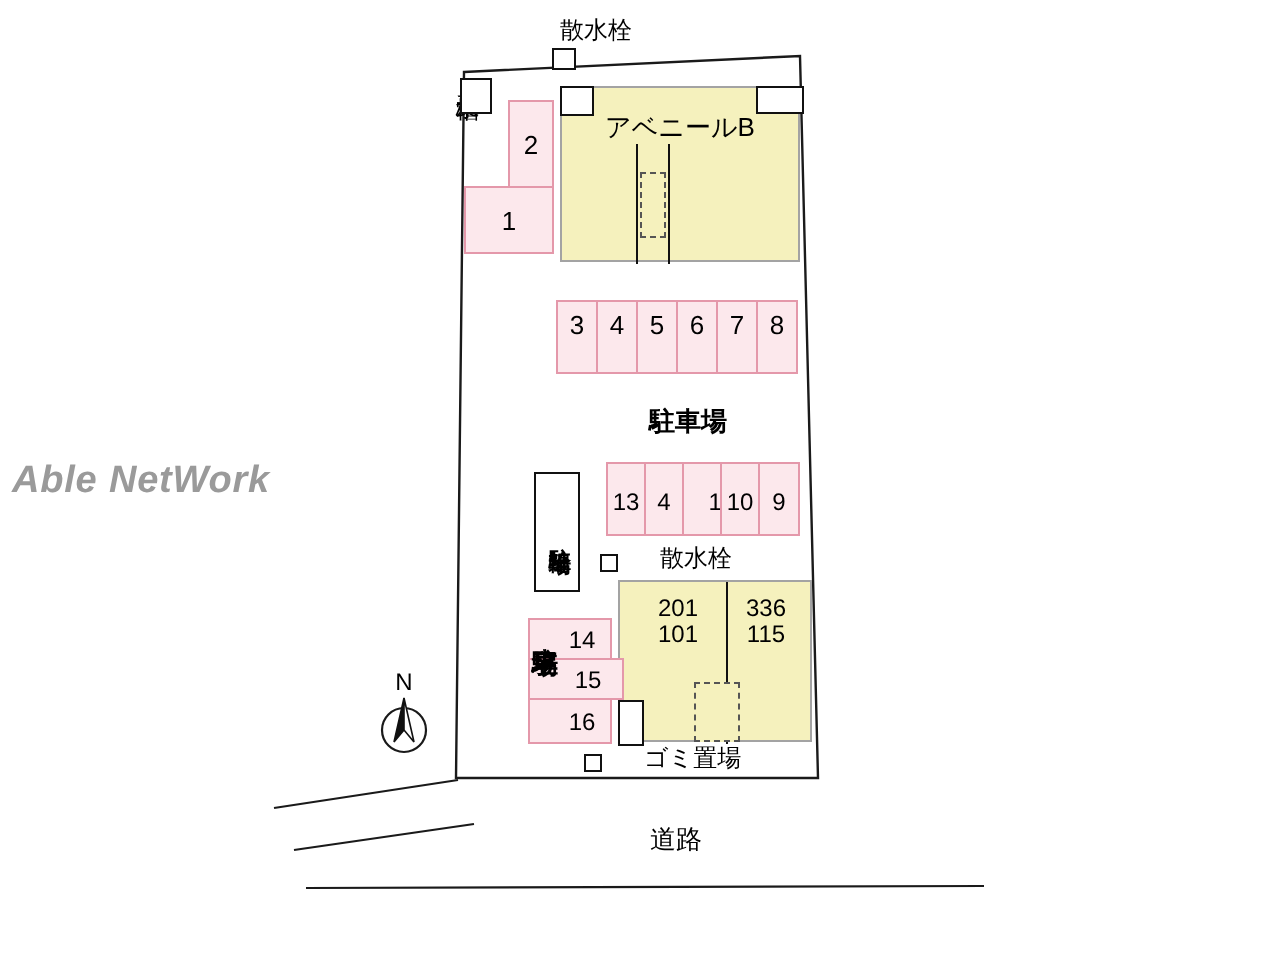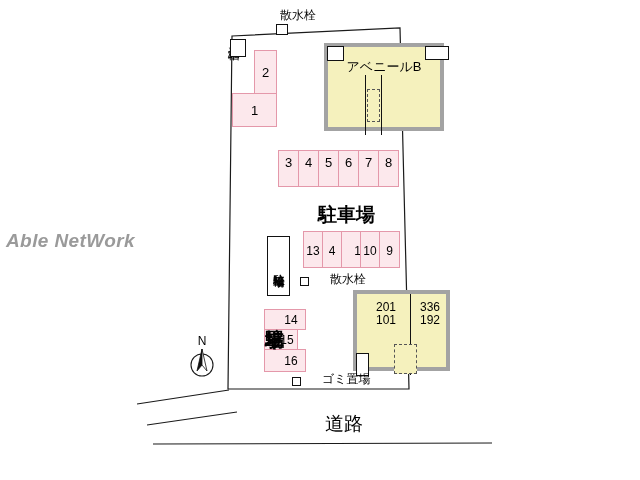--- a/index.html
+++ b/index.html
@@ -7,36 +7,36 @@
   body { font-family:"Liberation Sans","DejaVu Sans",sans-serif; color:#000; }
   .stage { position:relative; width:640px; height:480px; background:#fff; overflow:hidden; }
   svg.base { position:absolute; left:0; top:0; }
   .plot { fill:#ffffff; stroke:var(--outline,#1a1a1a); stroke-width:1.2; }
   .lw { stroke:var(--outline,#1a1a1a); stroke-width:1.1; fill:none; }
   .compass-ring { fill:#fff; stroke:var(--outline,#1a1a1a); stroke-width:1.1; }
   .needle-dark { fill:#111; stroke:#111; stroke-width:0.8; }
   .needle-light { fill:#fff; stroke:#111; stroke-width:0.8; }
   .ntext { font-family:"Liberation Sans",sans-serif; font-size:12px; }
   .lbl { position:absolute; white-space:nowrap; font-size:12px; line-height:1.15;margin-left:18px; }
-  .lbl.big { font-size:19px; }
+  .lbl.big { font-size:13px; }
   .lbl.bold { font-weight:bold; }
   .v { writing-mode:vertical-rl; text-orientation:upright; letter-spacing:1px; }
 
   .watermark { position:absolute; font-size:19px; font-weight:bold;
                color:var(--watermark,#9a9a9a); letter-spacing:.4px; }
 
   .pk { position:absolute; background:var(--parking-fill,#fce8ec);
         border:1px solid var(--parking-border,#e498aa);
         display:flex; justify-content:center; font-size:13px; }
   .pk.top { align-items:flex-start; padding-top:4px; }
   .pk.bot { align-items:flex-end; padding-bottom:9px; font-size:12px; }
   .pk.mid { align-items:center; }
   .pk.right-num { align-items:center; font-size:12px; padding-left:12px; }
 
-  .bldg { position:absolute; background:var(--building-fill,#f5f1bd); border:4px solid #a3a3a3;margin-left:44px; }
+  .bldg { position:absolute; background:var(--building-fill,#f5f1bd); border:1px solid #a3a3a3; }
   .vl { position:absolute; width:1px; background:#111; }
   .dash { position:absolute; border:1px dashed #555; }
   .notch { position:absolute; background:#fff; border:1px solid #111; }
   .sq { position:absolute; background:#fff; border:1px solid #111; }
   .bname { position:absolute; left:0; right:0; text-align:center; font-size:13px; }
   .units { position:absolute; text-align:center; font-size:12px; line-height:13px; }
 
   .bike { position:absolute; background:#fff; border:1px solid #111;
           display:flex; align-items:center; justify-content:center;
           font-size:11px; font-weight:bold; }
@@ -102,26 +102,26 @@
   <div class="bldg" style="left:309px; top:290px; width:97px; height:81px;">
     <div class="vl" style="left:53px; top:0; height:81px;"></div>
     <div class="notch" style="left:-1px; top:59px; width:13px; height:23px;"></div>
     <div class="dash" style="left:37px; top:50px; width:23px; height:30px; background:var(--building-fill,#f5f1bd);"></div>
     <div class="units" style="left:8px; top:7px; width:42px;">
       <div>201</div>
       <div>101</div>
     </div>
     <div class="units" style="left:52px; top:7px; width:42px;">
       <div>336</div>
-      <div>192</div>
+      <div>115</div>
     </div>
   </div>
 
   <div class="pk right-num" style="left:264px; top:309px; width:42px; height:21px;">14</div>
-  <div class="pk right-num" style="left:264px; top:329px; width:34px; height:21px;">15</div>
+  <div class="pk right-num" style="left:264px; top:329px; width:48px; height:21px;">15</div>
   <div class="pk right-num" style="left:264px; top:349px; width:42px; height:23px;">16</div>
 
   <div class="lbl big bold v" style="left:246px; top:313px; height:56px;">駐車場</div>
 
   <div class="sq" style="left:292px; top:377px; width:9px; height:9px;"></div>
   <div class="lbl" style="left:304px; top:373px;">ゴミ置場</div>
 
   <div class="lbl big" style="left:307px; top:413px;">道路</div>
 
 </div>

